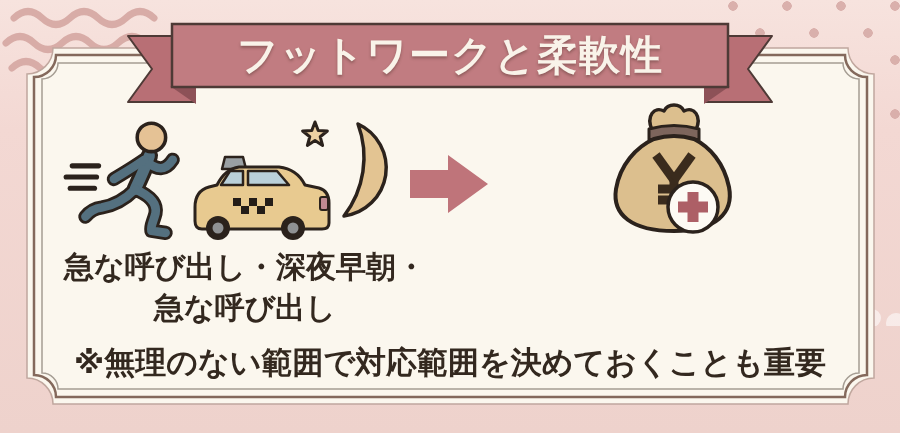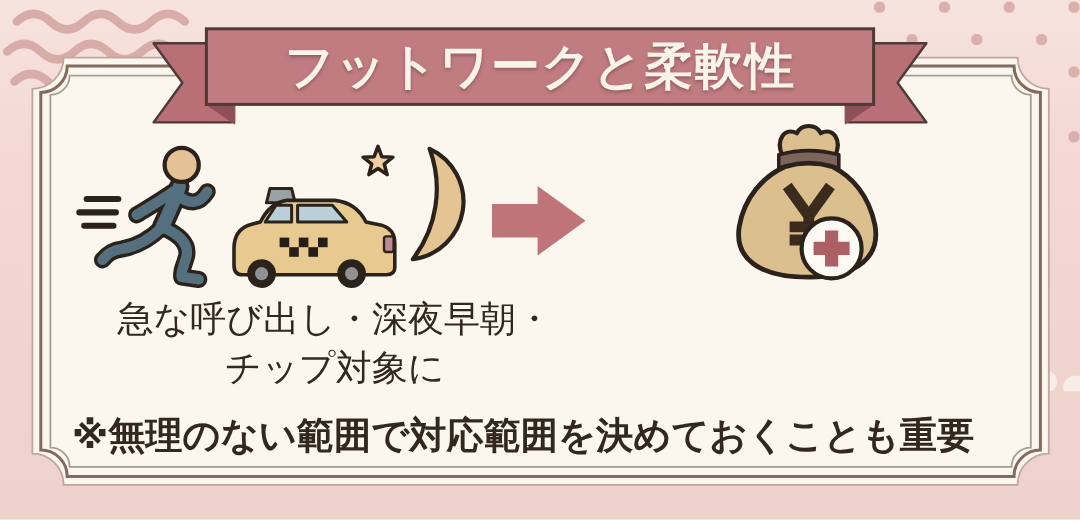--- a/index.html
+++ b/index.html
@@ -42,28 +42,28 @@
   .icon-runner{left:58px;top:110px;}
   .icon-taxi{left:187px;top:145px;}
   .icon-moon{left:298px;top:110px;}
   .icon-arrow{left:410px;top:153px;}
   .icon-money{left:592px;top:103px;}
 
   
   .benefit{
     position:absolute;top:246px;width:420px;
     text-align:center;color:#33281f;
-    font-size:30px;font-weight:400;line-height:41px;
-    letter-spacing:0px;white-space:nowrap;margin-left:34px;
+    font-size:30px;font-weight:700;line-height:41px;
+    letter-spacing:0px;white-space:nowrap;
   }
   .benefit-left{left:35px;}
   .benefit-right{left:446px;}
   .footnote{
     position:absolute;left:60px;top:342px;width:780px;
-    color:#33281f;
+    text-align:center;color:#33281f;
     font-size:31px;font-weight:800;white-space:nowrap;
   }
 </style>
 </head>
 <body>
 
 <div class="stage">
 
   <svg class="waves" width="230" height="90" viewBox="0 0 230 90">
     <g fill="none" stroke="#d8aca7" stroke-width="7" stroke-linecap="round">
@@ -186,18 +186,18 @@
         <path d="M66 97 H98"></path>
     </g>
     <g>
       <circle cx="101" cy="104" r="25" fill="#fdfaf4" stroke="#2b221c" stroke-width="3.5"></circle>
       <path d="M101 89 V119 M86 104 H116" stroke="#ad5f66" stroke-width="11" fill="none"></path>
     </g>
   </svg>
 
   <div class="benefit benefit-left">
     <div>急な呼び出し・深夜早朝・</div>
-    <div>チップ対象に</div>
+    <div>急な呼び出し</div>
   </div>
 
   <div class="footnote">※無理のない範囲で対応範囲を決めておくことも重要</div>
 
 </div>
 
 </body></html>

